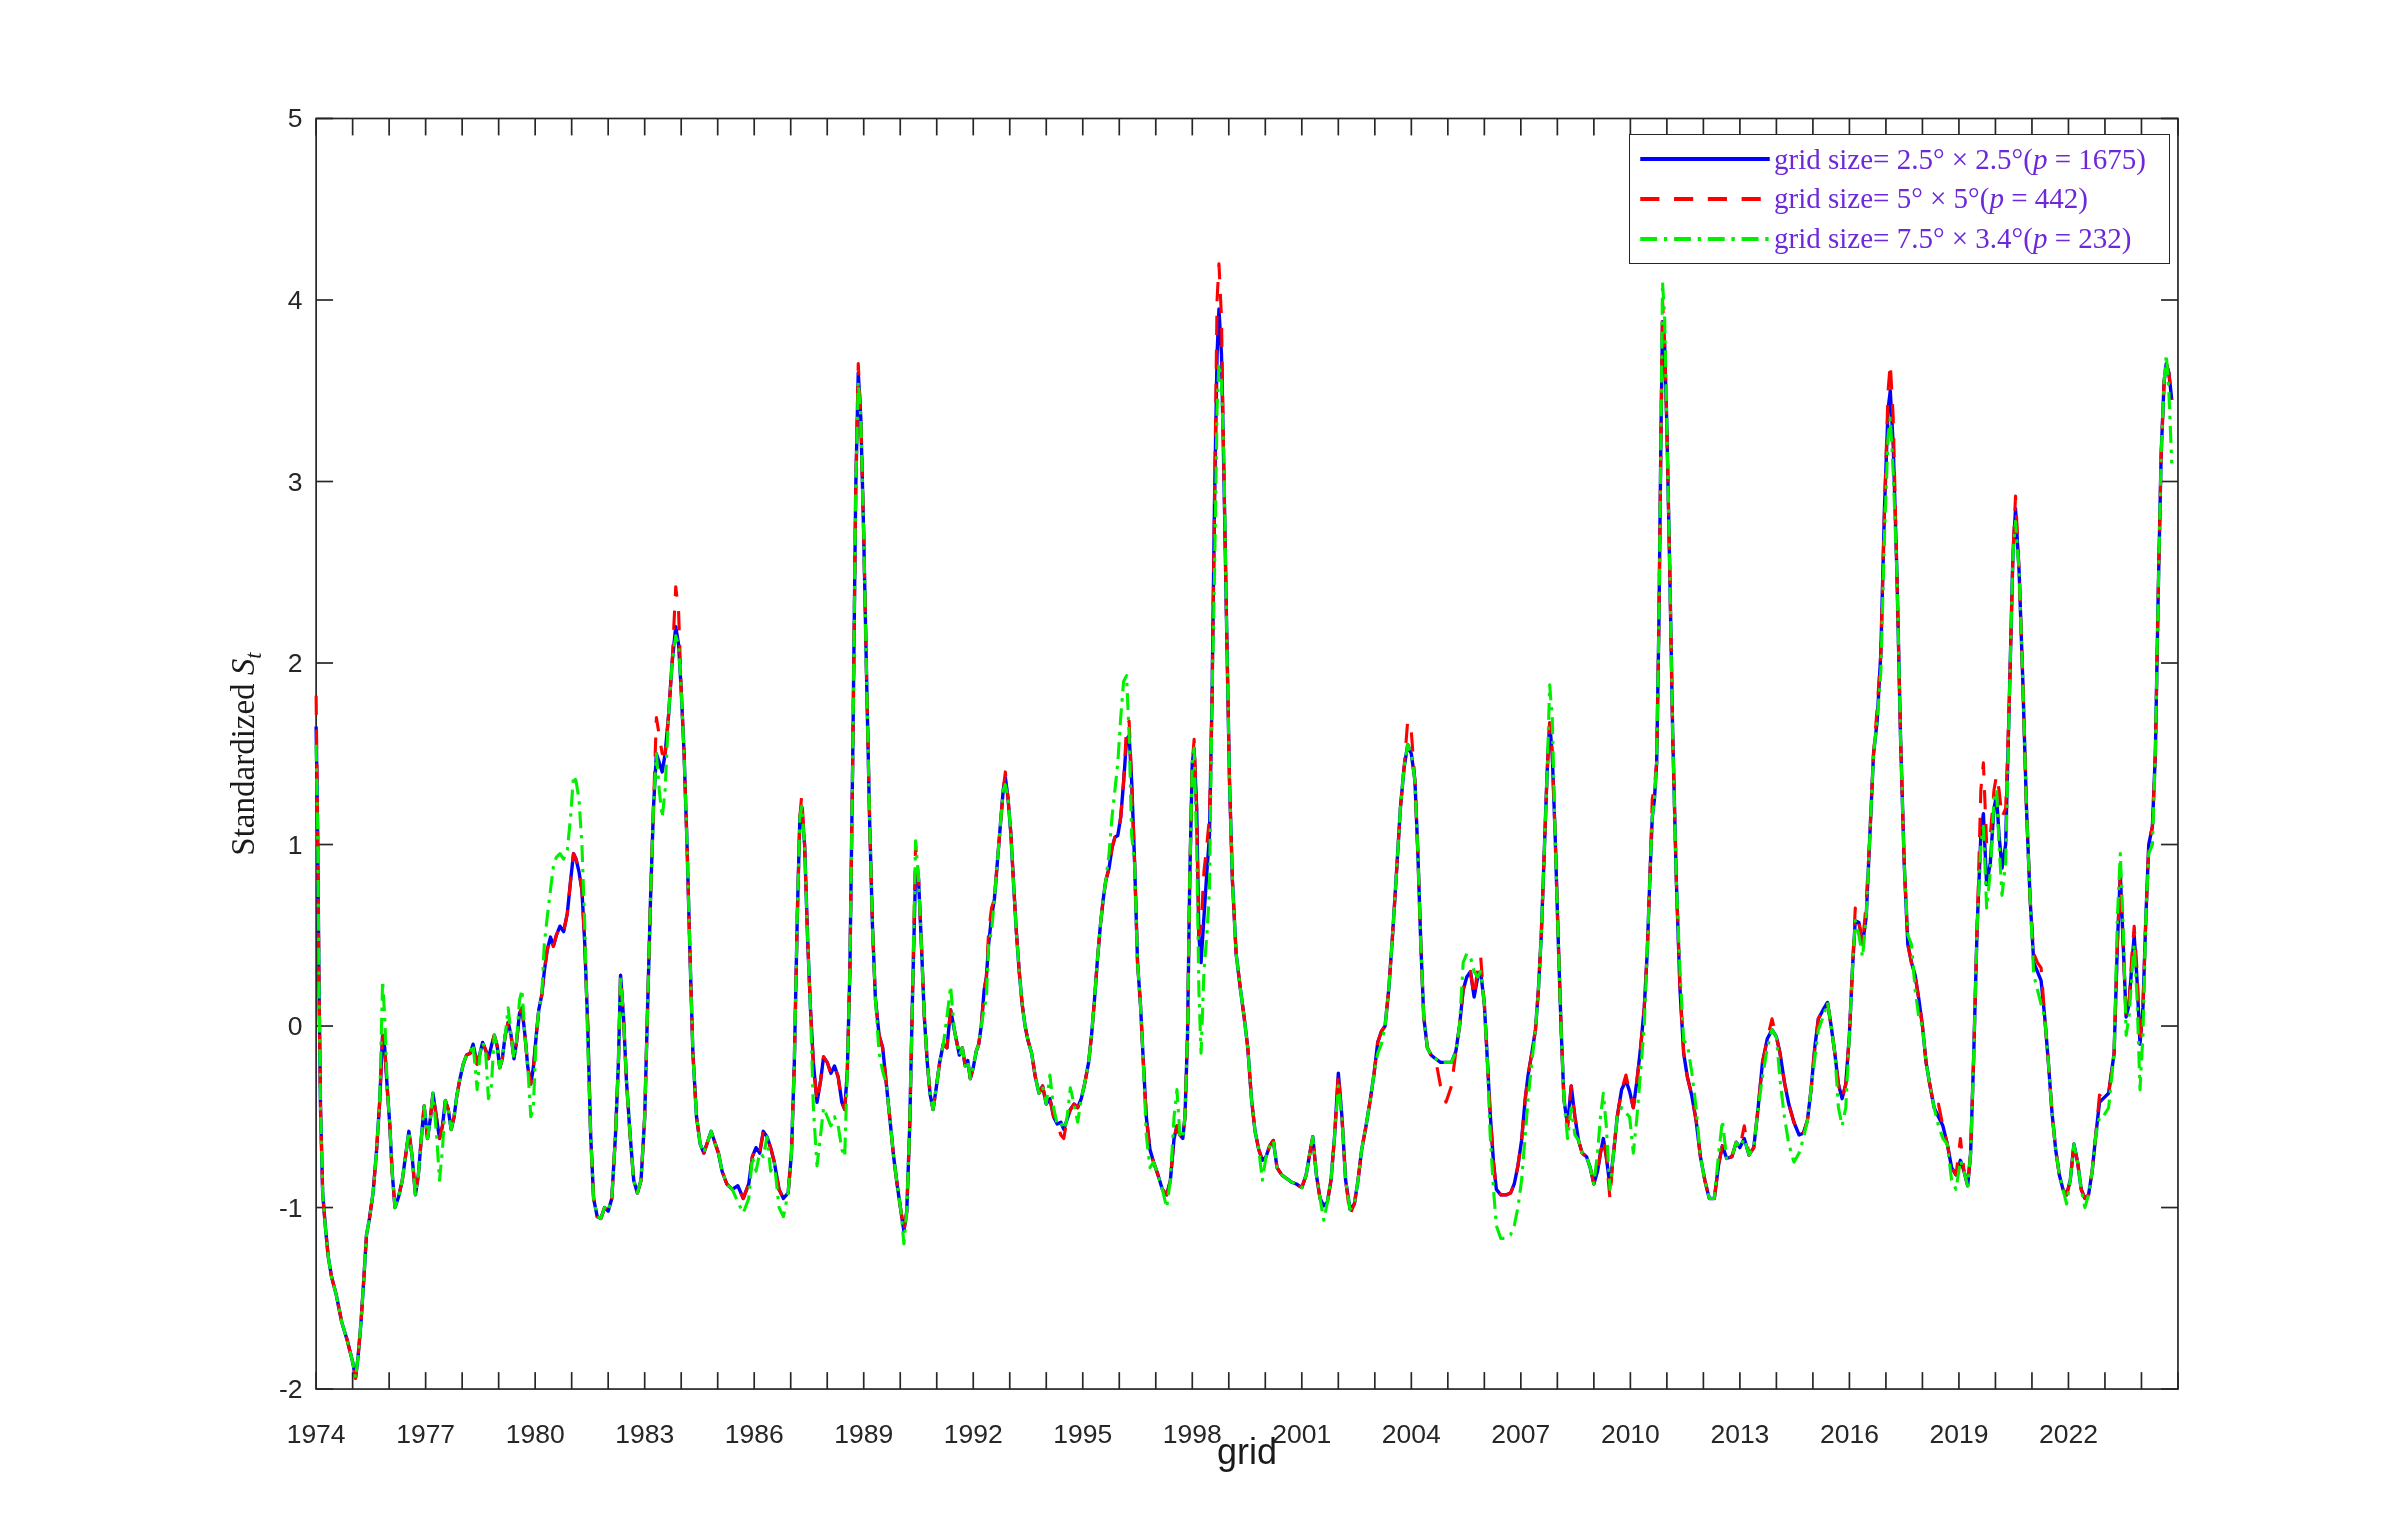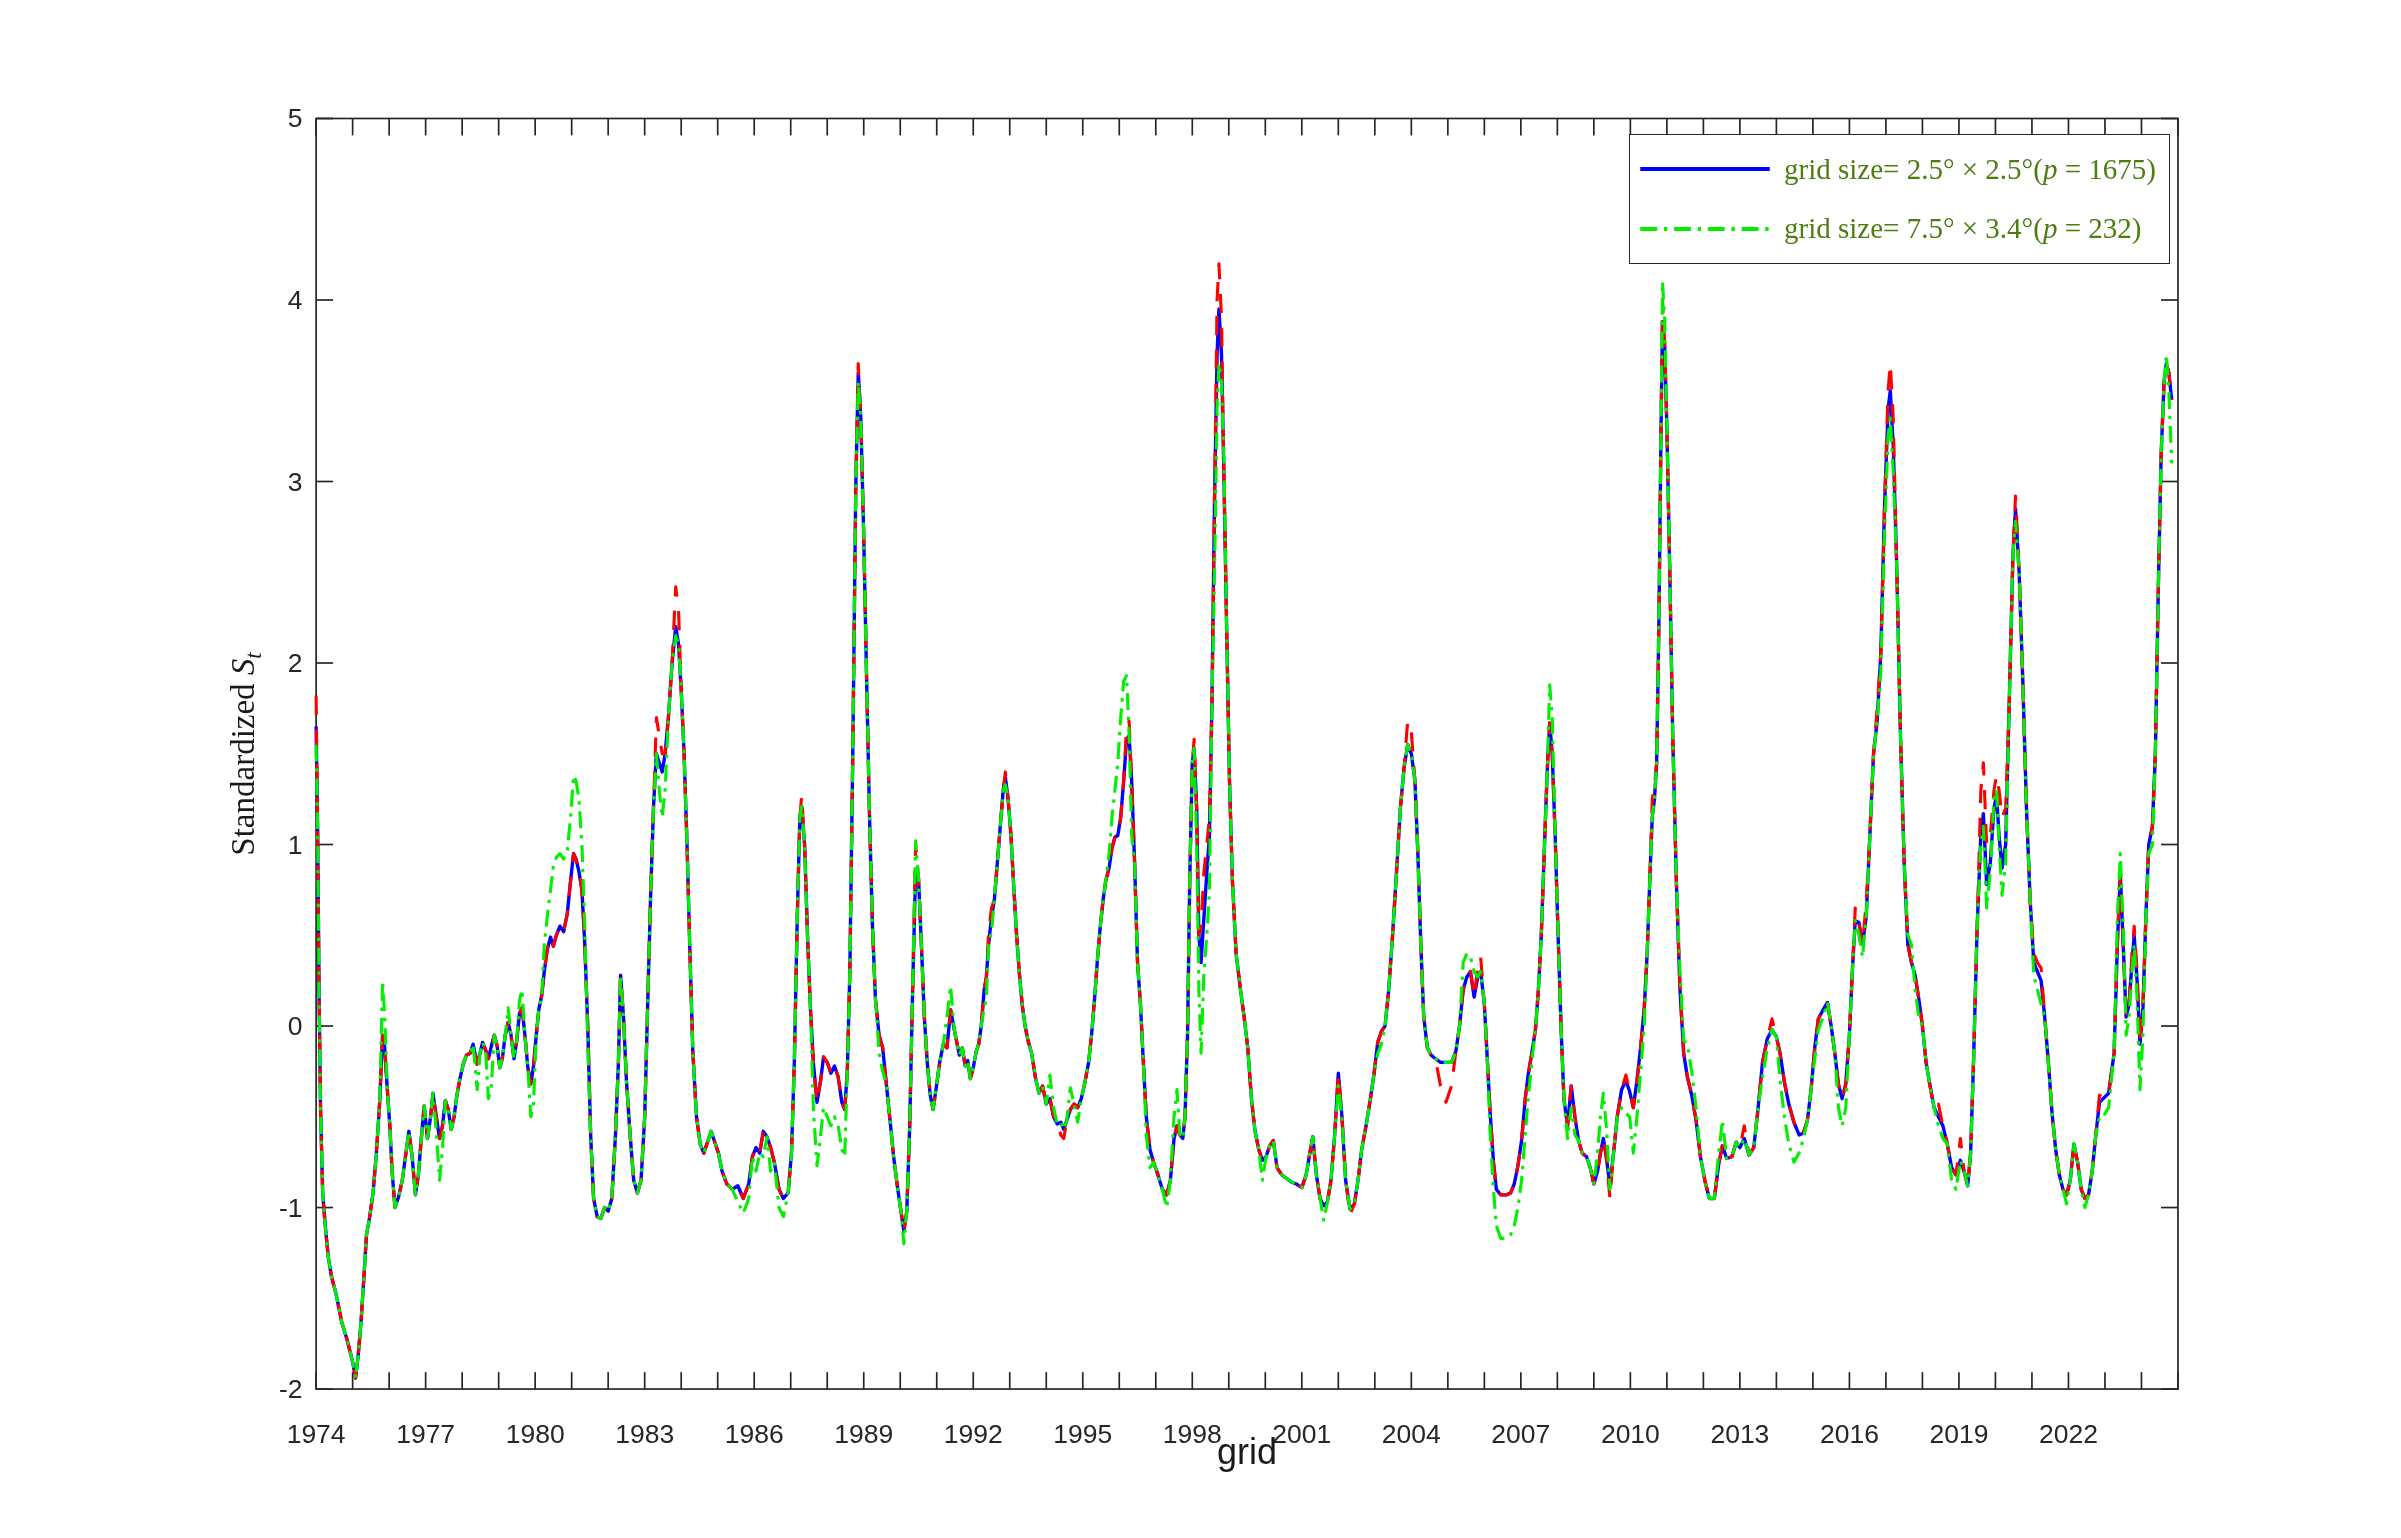--- a/index.html
+++ b/index.html
@@ -12,22 +12,22 @@
        font-family:"Liberation Sans",sans-serif;font-size:36px;color:#1a1a1a;}
   #y-axis-label{position:absolute;left:246px;top:754px;transform:translate(-50%,-50%) rotate(-90deg);
        white-space:nowrap;font-family:"Liberation Serif",serif;font-size:33px;color:#1a1a1a;}
   #y-axis-label .mvar{font-style:italic;}
   #y-axis-label sub{font-style:italic;font-size:22.6px;}
   #legend{position:absolute;left:1629px;top:134px;width:541px;height:130px;background:#ffffff;
        border:1.7px solid #262626;box-sizing:border-box;display:flex;flex-direction:column;
        justify-content:space-around;padding:4.5px 0;}
   .legend-row{display:flex;align-items:center;height:37px;}
   .legend-sample{width:134px;flex:0 0 134px;margin-left:8px;}
-  .legend-text{font-family:"Liberation Serif",serif;font-size:29px;color:#4d7c0f;
-       margin-left:12px;white-space:nowrap;}
+  .legend-text{font-family:"Liberation Serif",serif;font-size:29px;color:#6d28d9;
+       margin-left:2px;white-space:nowrap;}
   .legend-text .mvar{font-style:italic;}
 </style>
 </head>
 <body>
 
 <div id="figure">
   <svg id="plot-svg" width="2401" height="1538" viewBox="0 0 4255 2726">
       <rect x="560" y="210" width="3300" height="2252" fill="none" stroke="#262626" stroke-width="3"></rect>
       <line x1="560" y1="2462" x2="560" y2="2432" stroke="#262626" stroke-width="3"></line>
       <line x1="560" y1="210" x2="560" y2="240" stroke="#262626" stroke-width="3"></line>
@@ -185,19 +185,25 @@
 
   <div id="legend">
       <div class="legend-row">
         <svg class="legend-sample" width="134" height="8" viewBox="0 0 238 14">
           <line x1="4" y1="7" x2="234" y2="7" stroke="#0000ff" stroke-width="7"></line>
         </svg>
         <span class="legend-text"><span>grid size= 2.5° × 2.5°(</span><span class="mvar">p</span><span> = 1675)</span></span>
       </div>
       <div class="legend-row">
         <svg class="legend-sample" width="134" height="8" viewBox="0 0 238 14">
+          <line x1="4" y1="7" x2="234" y2="7" stroke="#ff0000" stroke-width="7" stroke-dasharray="34 26"></line>
+        </svg>
+        <span class="legend-text"><span>grid size= 5° × 5°(</span><span class="mvar">p</span><span> = 442)</span></span>
+      </div>
+      <div class="legend-row">
+        <svg class="legend-sample" width="134" height="8" viewBox="0 0 238 14">
           <line x1="4" y1="7" x2="234" y2="7" stroke="#00f000" stroke-width="7" stroke-dasharray="30 12 6 12"></line>
         </svg>
         <span class="legend-text"><span>grid size= 7.5° × 3.4°(</span><span class="mvar">p</span><span> = 232)</span></span>
       </div>
     </div>
 </div>
 
 
 </body></html>

